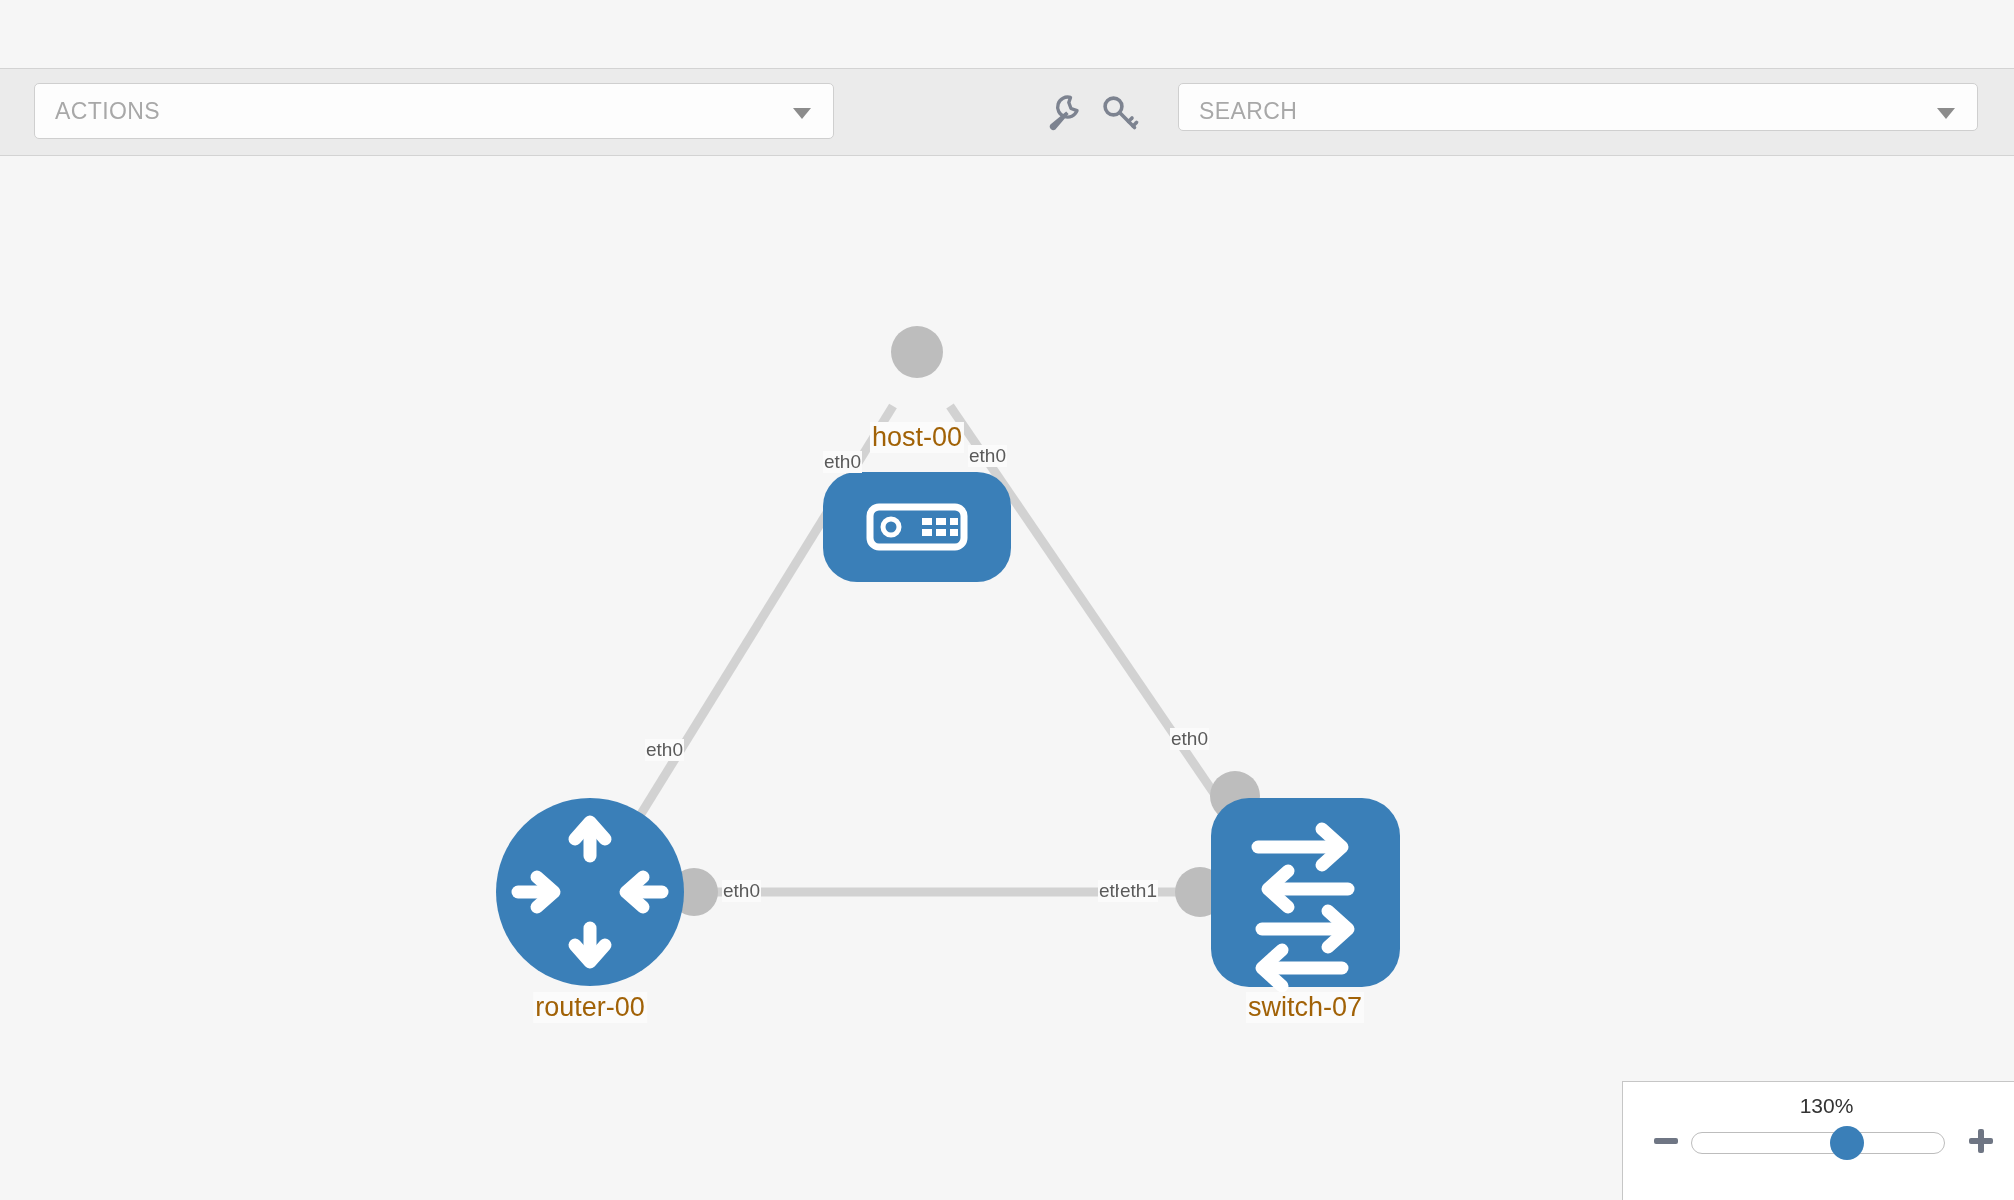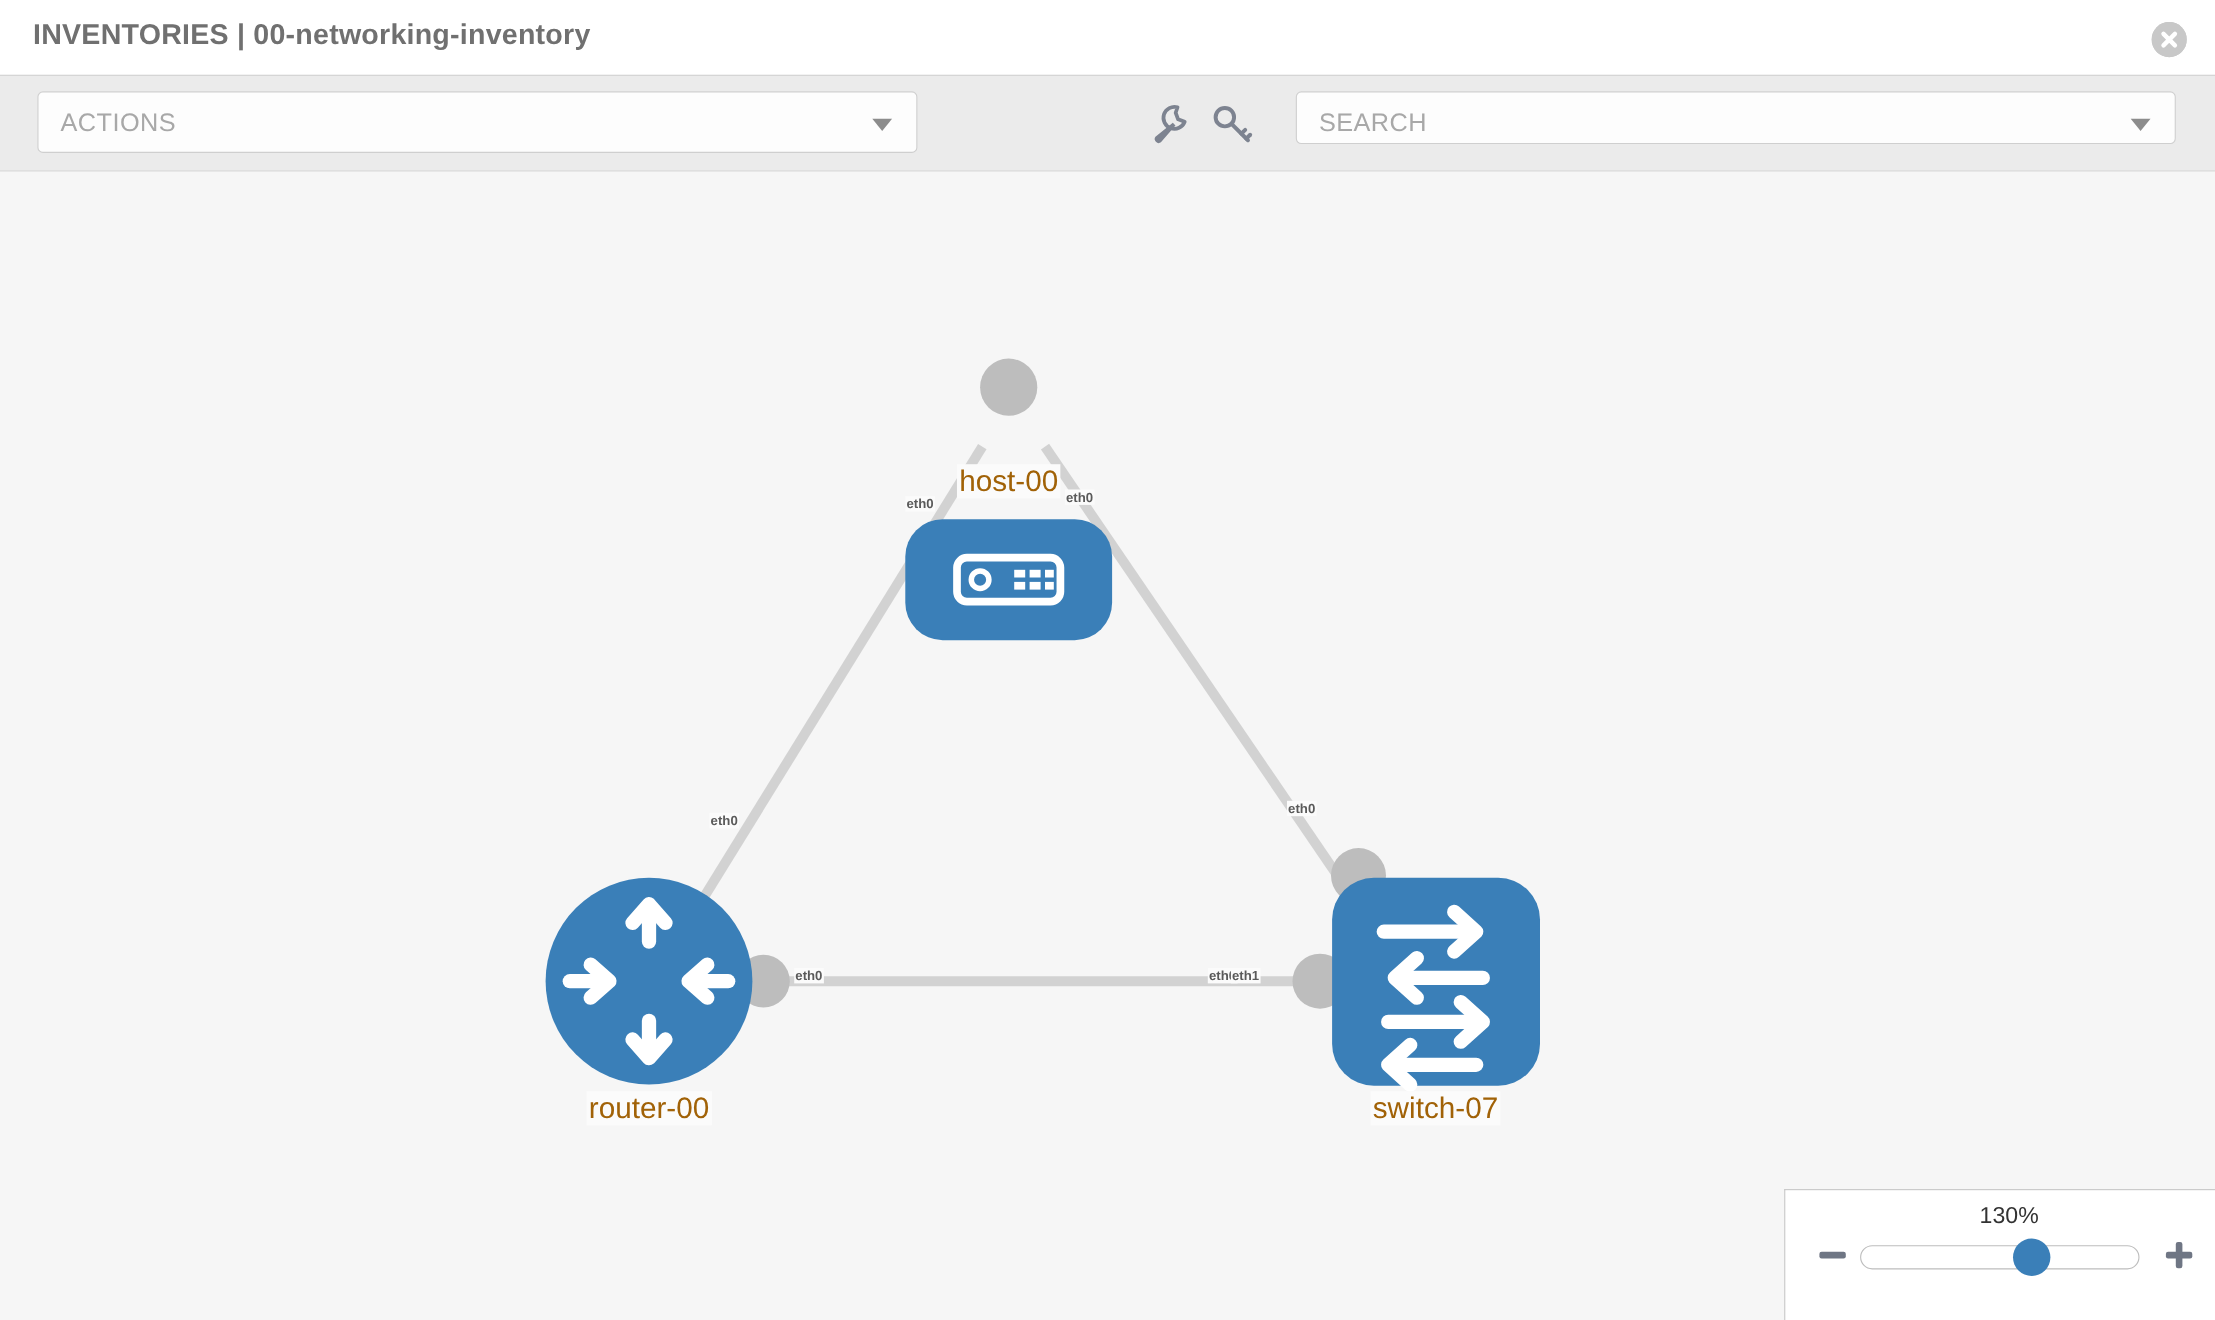--- a/index.html
+++ b/index.html
@@ -143,26 +143,25 @@
     position: absolute;
     font-size: 27px;
     color: #a16207;
     background: #fbfbfb;
     white-space: nowrap;
     transform: translateX(-50%);
     padding: 0 2px;
   }
   .iface-label {
     position: absolute;
-    font-size: 12px;
+    font-size: 19px;
     color: #5a5a5a;
     background: #fbfbfb;
     white-space: nowrap;
     padding: 0 1px;
-    font-weight: bold;
   }
 
   
   .zoom-panel {
     position: absolute;
     left: 1622px;
     top: 1081px;
     width: 392px;
     height: 119px;
     background: #ffffff;
@@ -210,30 +209,20 @@
     border-radius: 50%;
     background: #3a7fb8;
     cursor: grab;
   }
 </style>
 </head>
 <body>
 
 <div id="app">
 
-  <div class="header">
-    <div class="header-title">INVENTORIES | 00-networking-inventory</div>
-
-    <div class="close-btn">
-      <svg width="32" height="32" viewBox="0 0 32 32" aria-hidden="true">
-        <circle cx="16" cy="16" r="16" fill="#c8c8c8"></circle>
-        <path d="M10.8 10.8 L21.2 21.2 M21.2 10.8 L10.8 21.2" stroke="#ffffff" stroke-width="4" stroke-linecap="round"></path>
-      </svg>
-    </div>
-  </div>
 
   <div class="toolbar">
 
     <div class="actions-select">
       <span class="actions-label">ACTIONS</span>
       <span class="caret"></span>
     </div>
 
     <div class="tool-icon wrench">
       <svg width="44" height="44" viewBox="0 0 44 44" aria-hidden="true">

